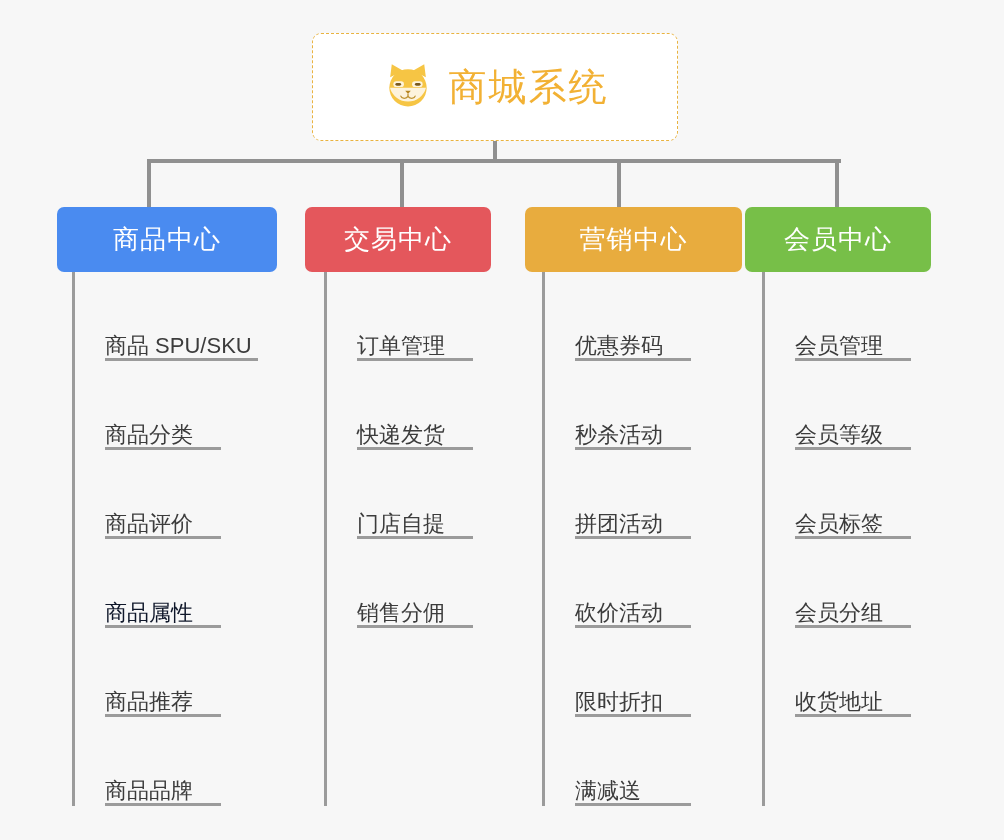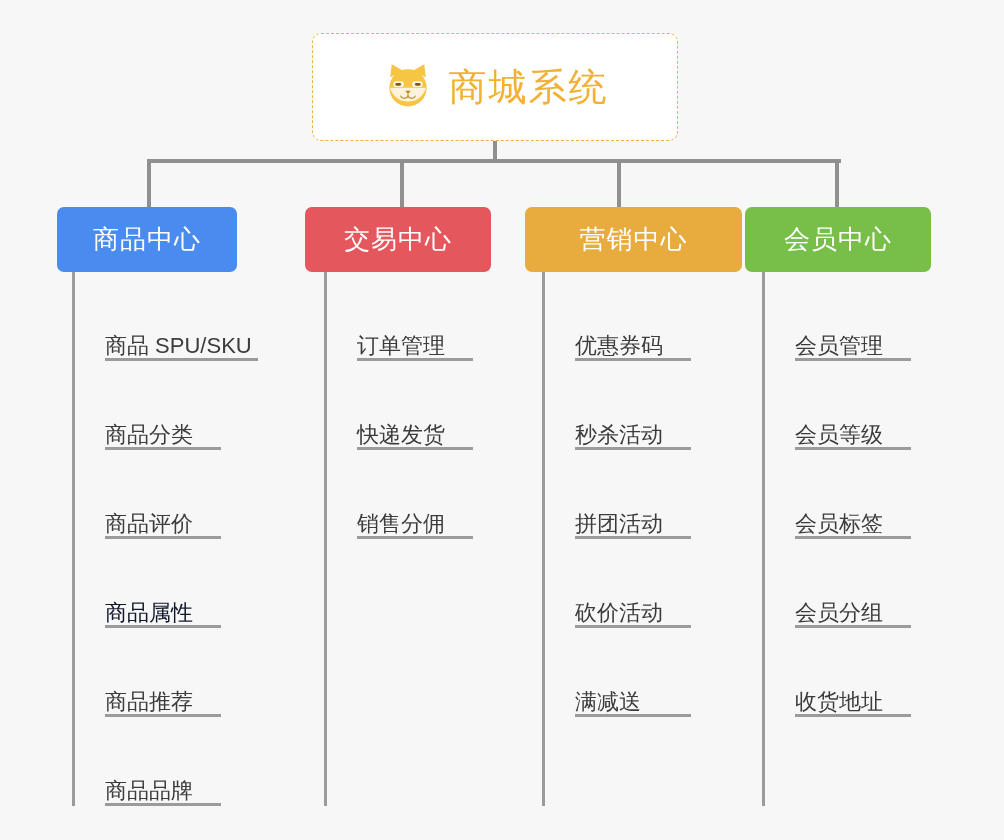--- a/index.html
+++ b/index.html
@@ -151,21 +151,21 @@
       <path d="M32 43.6 C36 47.6 40 45.6 40.8 43.2" stroke="#c09434" stroke-width="1.6" fill="none" stroke-linecap="round"></path>
     </svg>
     <span class="root-title">商城系统</span>
   </div>
 
   <div class="conn conn-stem"></div>
   <div class="conn conn-bus"></div>
 
   <div id="branch-layer">
       <div class="conn conn-drop" style="left: 147px; background: rgb(144, 144, 144);"></div>
-      <div class="branch-box" style="left: 57px; width: 180px; background: rgb(74, 139, 240);">
+      <div class="branch-box" style="left: 57px; width: 220px; background: rgb(74, 139, 240);">
         <span>商品中心</span>
       </div>
       <div class="leaf-col" style="left: 72px;">
         <div class="leaf-spine" style="background: rgb(155, 155, 155); height: 534px;"></div>
         <div class="leaf-item">
           <span class="leaf-label" style="color: rgb(60, 60, 60); border-bottom-color: rgb(155, 155, 155);">商品 SPU/SKU</span>
         </div>
         <div class="leaf-item">
           <span class="leaf-label" style="color: rgb(60, 60, 60); border-bottom-color: rgb(155, 155, 155);">商品分类</span>
         </div>
@@ -188,20 +188,23 @@
       </div>
       <div class="leaf-col" style="left: 324px;">
         <div class="leaf-spine" style="background: rgb(155, 155, 155); height: 534px;"></div>
         <div class="leaf-item">
           <span class="leaf-label" style="color: rgb(60, 60, 60); border-bottom-color: rgb(155, 155, 155);">订单管理</span>
         </div>
         <div class="leaf-item">
           <span class="leaf-label" style="color: rgb(60, 60, 60); border-bottom-color: rgb(155, 155, 155);">快递发货</span>
         </div>
         <div class="leaf-item">
+          <span class="leaf-label" style="color: rgb(60, 60, 60); border-bottom-color: rgb(155, 155, 155);">门店自提</span>
+        </div>
+        <div class="leaf-item">
           <span class="leaf-label" style="color: rgb(60, 60, 60); border-bottom-color: rgb(155, 155, 155);">销售分佣</span>
         </div>
       </div>
       <div class="conn conn-drop" style="left: 617px; background: rgb(144, 144, 144);"></div>
       <div class="branch-box" style="left: 525px; width: 217px; background: rgb(232, 172, 62);">
         <span>营销中心</span>
       </div>
       <div class="leaf-col" style="left: 542px;">
         <div class="leaf-spine" style="background: rgb(155, 155, 155); height: 534px;"></div>
         <div class="leaf-item">
@@ -210,20 +213,23 @@
         <div class="leaf-item">
           <span class="leaf-label" style="color: rgb(60, 60, 60); border-bottom-color: rgb(155, 155, 155);">秒杀活动</span>
         </div>
         <div class="leaf-item">
           <span class="leaf-label" style="color: rgb(60, 60, 60); border-bottom-color: rgb(155, 155, 155);">拼团活动</span>
         </div>
         <div class="leaf-item">
           <span class="leaf-label" style="color: rgb(60, 60, 60); border-bottom-color: rgb(155, 155, 155);">砍价活动</span>
         </div>
         <div class="leaf-item">
+          <span class="leaf-label" style="color: rgb(60, 60, 60); border-bottom-color: rgb(155, 155, 155);">限时折扣</span>
+        </div>
+        <div class="leaf-item">
           <span class="leaf-label" style="color: rgb(60, 60, 60); border-bottom-color: rgb(155, 155, 155);">满减送</span>
         </div>
       </div>
       <div class="conn conn-drop" style="left: 835px; background: rgb(144, 144, 144);"></div>
       <div class="branch-box" style="left: 745px; width: 186px; background: rgb(119, 191, 72);">
         <span>会员中心</span>
       </div>
       <div class="leaf-col" style="left: 762px;">
         <div class="leaf-spine" style="background: rgb(155, 155, 155); height: 534px;"></div>
         <div class="leaf-item">

